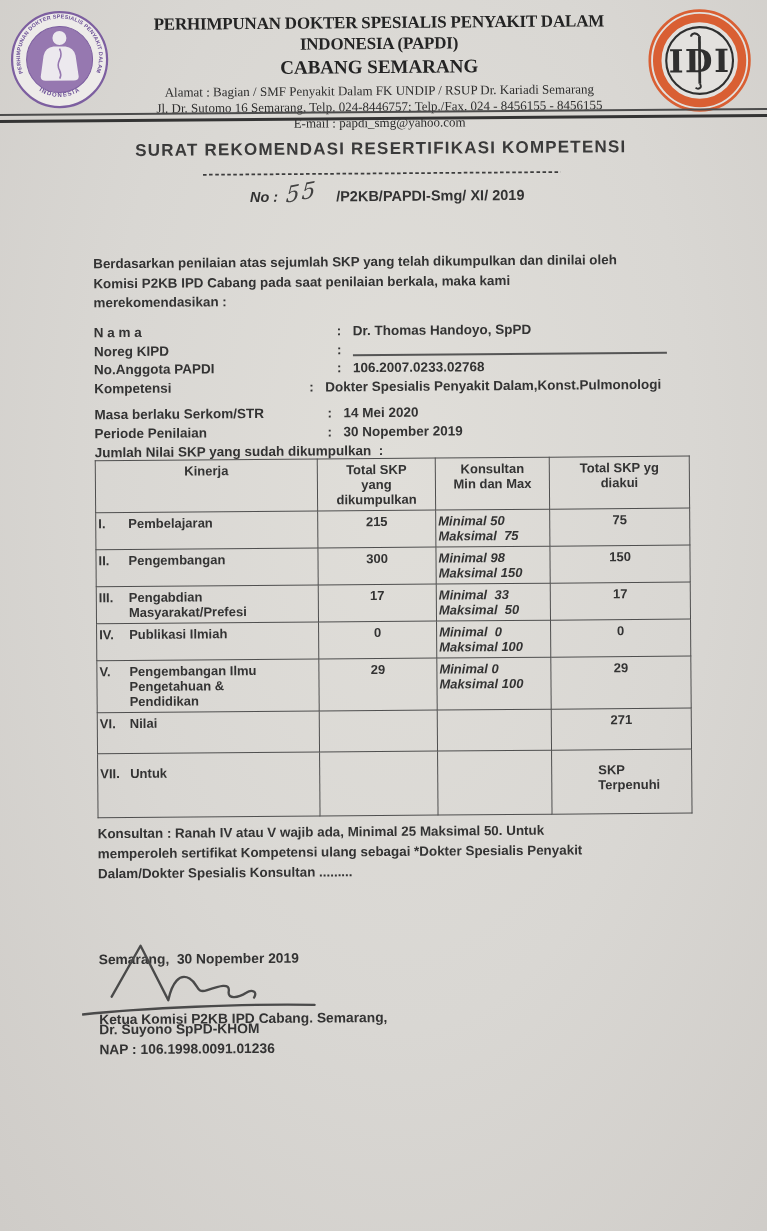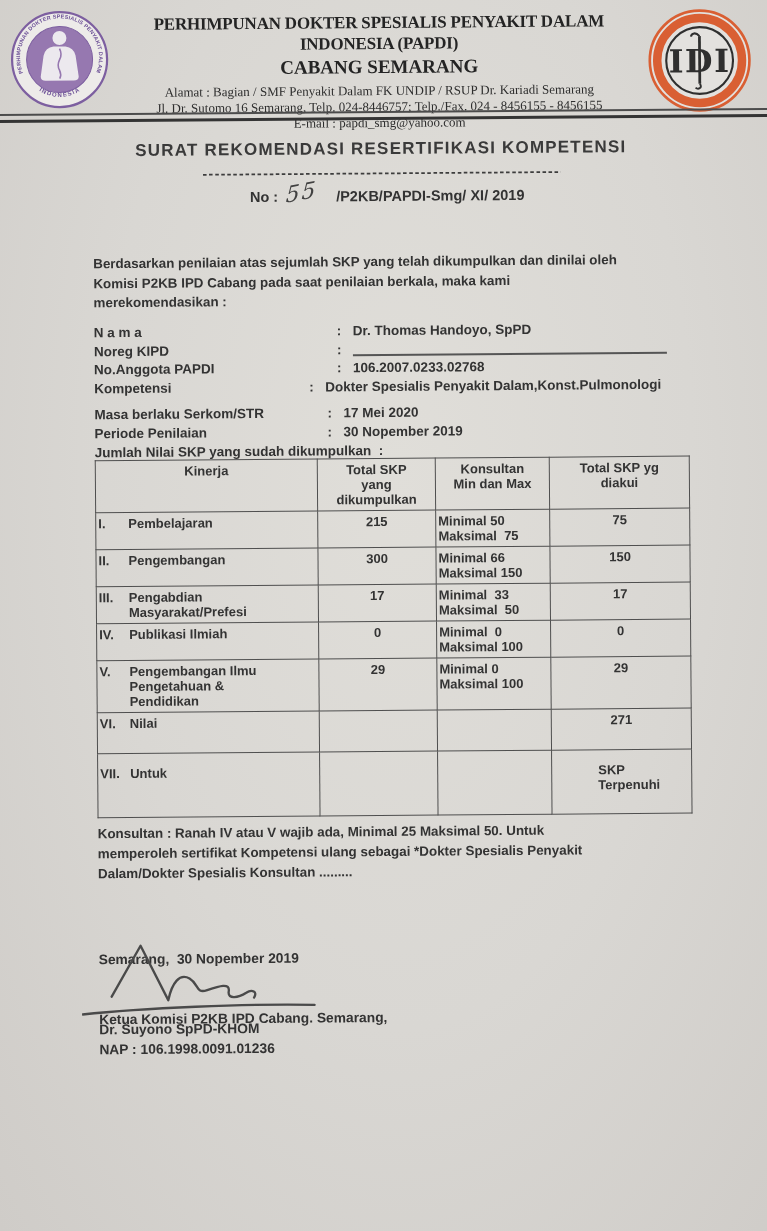--- a/index.html
+++ b/index.html
@@ -20,21 +20,21 @@
   .rule{position:absolute;top:111px;left:-6px;width:780px;height:4px;
     border-top:2px solid #4c4c4c;border-bottom:3px solid #343434;}
 
   
   .title{position:absolute;top:139px;left:0;width:767px;text-align:center;
     font-size:17px;letter-spacing:1.2px;color:#3a3a3a;}
   .dashline{position:absolute;top:164px;left:205px;width:358px;height:15px;overflow:hidden;
     font-size:14px;font-weight:700;letter-spacing:1.4px;color:#3d3d3d;white-space:nowrap;}
   .no-line{position:absolute;top:183px;left:0;width:767px;display:flex;justify-content:center;
     align-items:center;font-size:14.5px;transform:translateX(6px);}
-  .no-label{margin-right:4px;}
+  .no-label{margin-right:4px;font-style:italic;}
   .handwritten{font-family:"DejaVu Serif", serif;font-style:italic;font-weight:400;
     font-size:22px;display:inline-block;transform:rotate(-10deg) skewX(-14deg);
     color:#414141;margin:0 18px 0 4px;position:relative;top:-4px;letter-spacing:2px;}
 
   
   .intro{position:absolute;top:252px;left:95px;font-size:13.4px;line-height:19.5px;}
   .intro div,.konsultan div{white-space:nowrap;}
   .konsultan{position:absolute;top:822px;left:95px;font-size:13.4px;line-height:20px;}
 
   
@@ -52,21 +52,21 @@
   table.skp{position:absolute;top:458px;left:95px;width:594px;border-collapse:collapse;
     font-size:13px;color:#333;table-layout:fixed;}
   table.skp td,table.skp th{border:1.4px solid #4f4f4f;vertical-align:top;padding:3px 2px;
     font-weight:700;line-height:15px;}
   th.h{text-align:center;white-space:pre-line;padding-top:6px;padding-bottom:6px;}
   td.c1{padding-left:12px;}
   .cellk{display:flex;}
   .num{width:30px;flex:none;}
   .lbl{white-space:pre;}
   td.c2,td.c4{text-align:center;}
-  td.c3{padding-left:10px;white-space:pre;}
+  td.c3{padding-left:10px;white-space:pre;font-style:italic;}
   tr.row-jumlah td{height:34px;}
   tr.row-status td{height:48px;padding-top:12px;}
   tr.row-status td.c4{text-align:left;padding-left:46px;white-space:pre;}
 
   
   .closing{position:absolute;top:908px;left:95px;font-size:13.8px;line-height:20px;white-space:pre;}
   .sig{position:absolute;top:938px;left:78px;width:235px;height:78px;}
   .signatory{position:absolute;top:1018px;left:95px;font-size:13.8px;line-height:20px;}
 
   .sr{position:absolute;width:1px;height:1px;overflow:hidden;clip:rect(0 0 0 0);}
@@ -157,21 +157,21 @@
         <span class="flabel">Kompetensi</span>
         <span class="fcolon">:</span>
         <span>Dokter Spesialis Penyakit Dalam,Konst.Pulmonologi</span>
       </div>
     </div>
 
     <div class="validity">
       <div class="frow">
         <span class="flabel">Masa berlaku Serkom/STR</span>
         <span class="fcolon">:</span>
-        <span>17 Mei 2020</span>
+        <span>14 Mei 2020</span>
       </div>
       <div class="frow">
         <span class="flabel">Periode Penilaian</span>
         <span class="fcolon">:</span>
         <span>30 Nopember 2019</span>
       </div>
       <div class="caption">Jumlah Nilai SKP yang sudah dikumpulkan  :</div>
     </div>
 
     <table class="skp">
@@ -205,21 +205,21 @@
         <td class="c4">75</td>
       </tr>
       <tr>
         <td class="c1">
               <div class="cellk">
                 <span class="num">II.</span>
                 <span class="lbl">Pengembangan</span>
               </div>
             </td>
         <td class="c2">300</td>
-        <td class="c3">Minimal 66
+        <td class="c3">Minimal 98
 Maksimal 150</td>
         <td class="c4">150</td>
       </tr>
       <tr>
         <td class="c1">
               <div class="cellk">
                 <span class="num">III.</span>
                 <span class="lbl">Pengabdian
 Masyarakat/Prefesi</span>
               </div>

